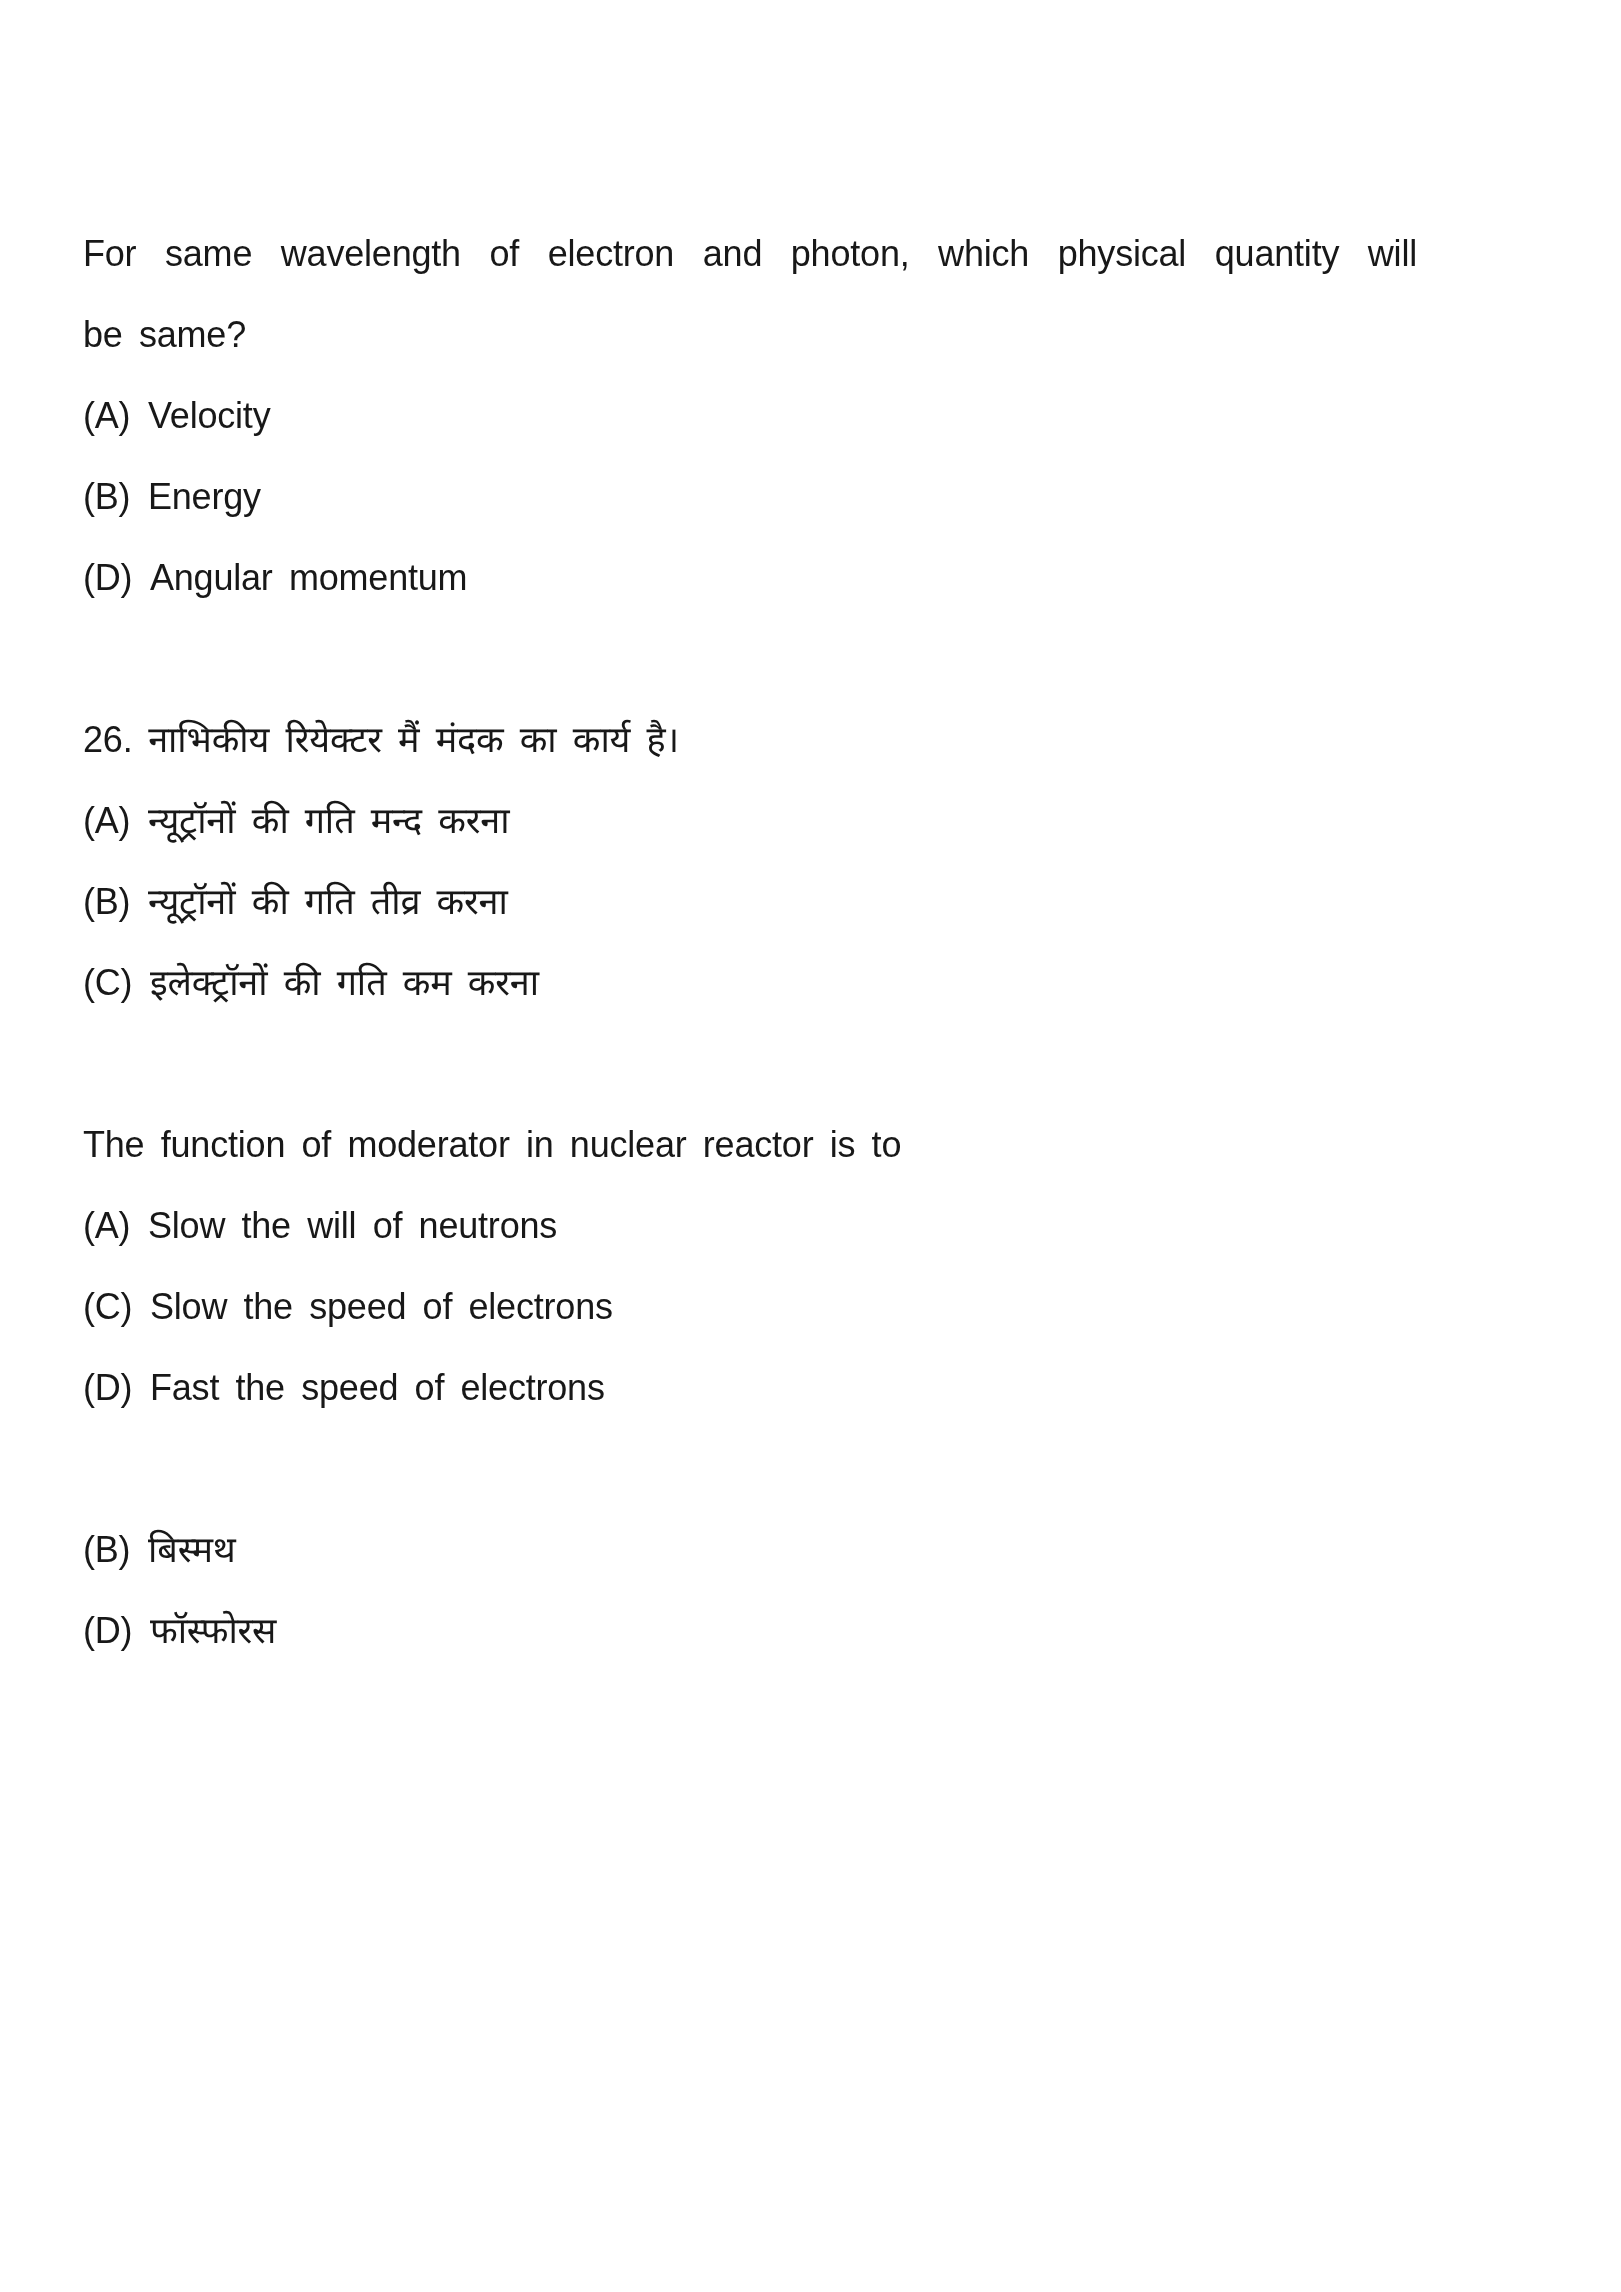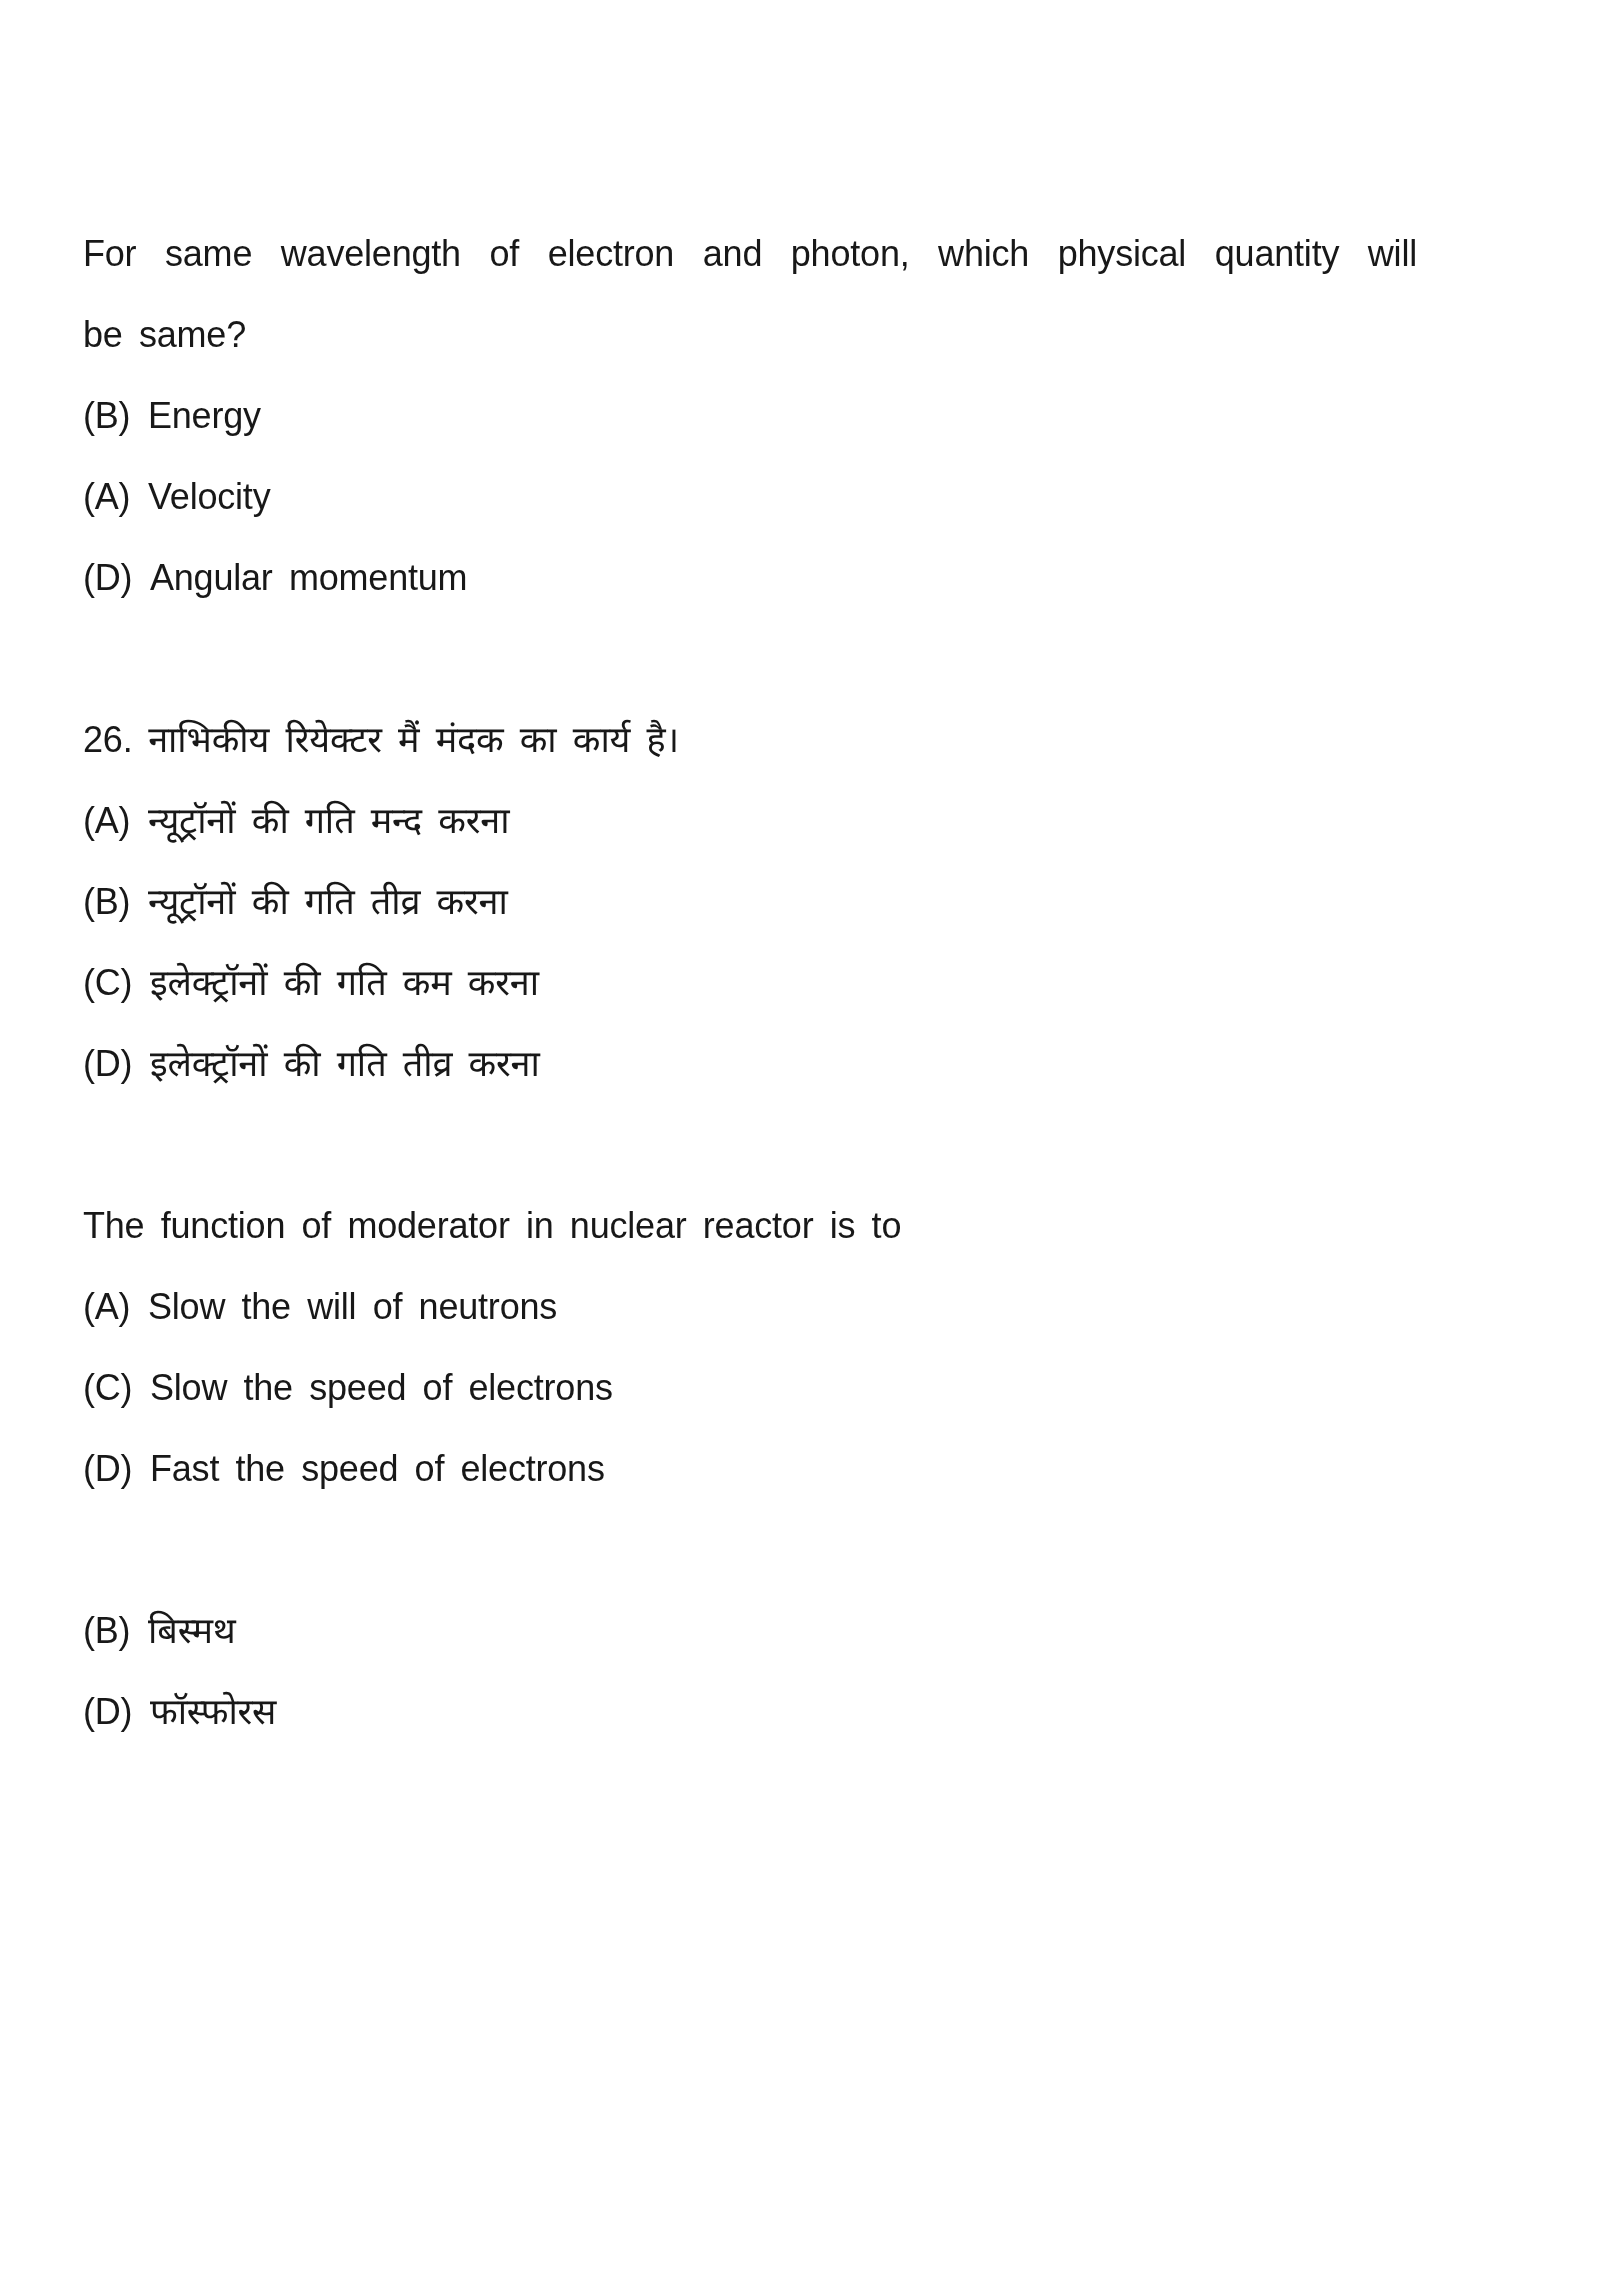--- a/index.html
+++ b/index.html
@@ -33,45 +33,42 @@
 </style>
 </head>
 <body>
 
 <div class="page">
 
   <div class="question">
     <div class="q-line justify">For same wavelength of electron and photon, which physical quantity will</div>
     <div class="q-line">be same?</div>
     <div class="option">
-      <span class="opt-label">(B)</span><span class="opt-text">Energy</span>
+      <span class="opt-label">(A)</span><span class="opt-text">Velocity</span>
     </div>
     <div class="option">
-      <span class="opt-label">(A)</span><span class="opt-text">Velocity</span>
+      <span class="opt-label">(B)</span><span class="opt-text">Energy</span>
     </div>
     <div class="option">
       <span class="opt-label">(D)</span><span class="opt-text">Angular momentum</span>
     </div>
   </div>
 
   <div class="question" lang="hi">
     <div class="q-line">
       <span class="q-num">26.</span><span>नाभिकीय रियेक्टर मैं मंदक का कार्य है।</span>
     </div>
     <div class="option">
       <span class="opt-label">(A)</span><span class="opt-text">न्यूट्रॉनों की गति मन्द करना</span>
     </div>
     <div class="option">
       <span class="opt-label">(B)</span><span class="opt-text">न्यूट्रॉनों की गति तीव्र करना</span>
     </div>
     <div class="option">
       <span class="opt-label">(C)</span><span class="opt-text">इलेक्ट्रॉनों की गति कम करना</span>
-    </div>
-    <div class="option">
-      <span class="opt-label">(D)</span><span class="opt-text">इलेक्ट्रॉनों की गति तीव्र करना</span>
     </div>
   </div>
 
   <div class="question">
     <div class="q-line">The function of moderator in nuclear reactor is to</div>
     <div class="option">
       <span class="opt-label">(A)</span><span class="opt-text">Slow the will of neutrons</span>
     </div>
     <div class="option">
       <span class="opt-label">(C)</span><span class="opt-text">Slow the speed of electrons</span>

